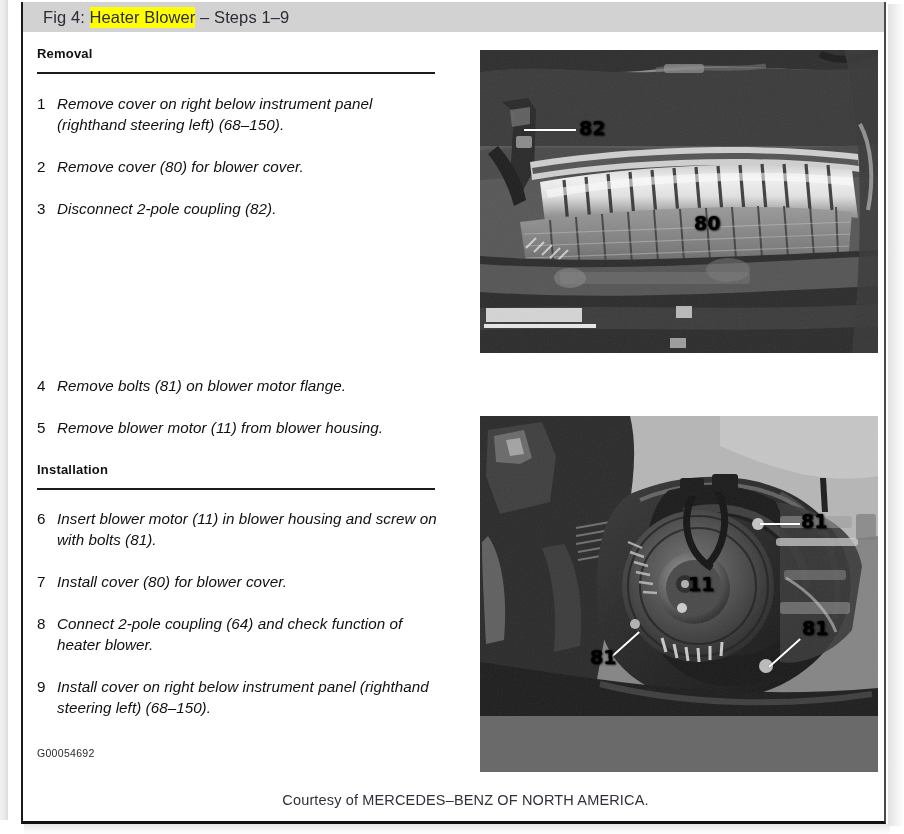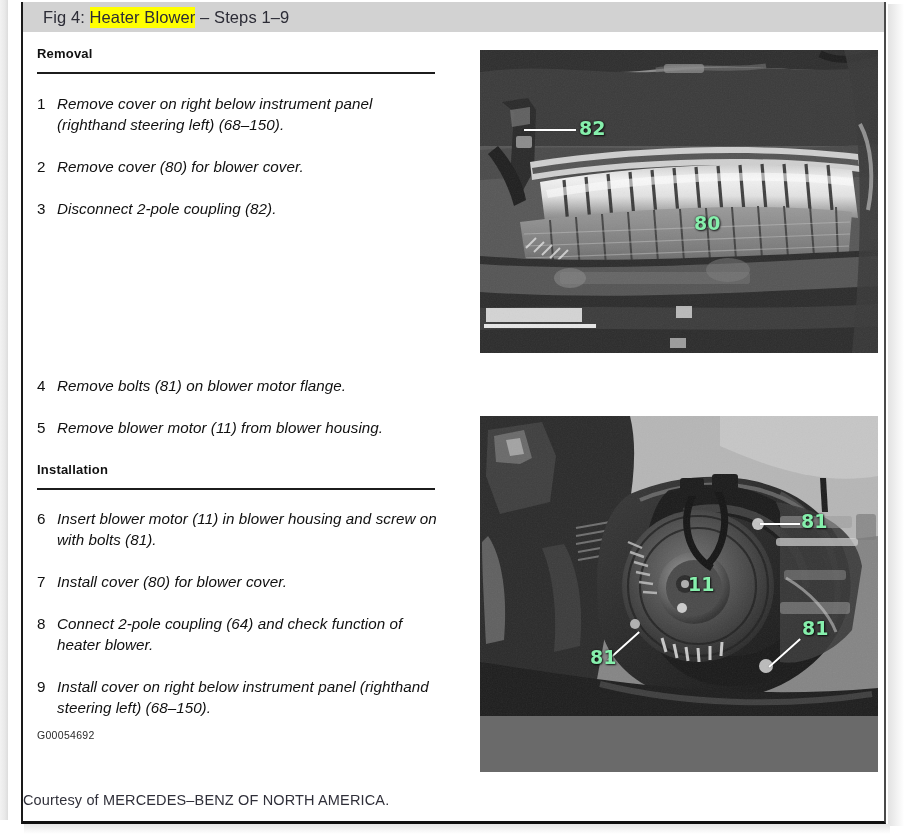--- a/index.html
+++ b/index.html
@@ -142,21 +142,21 @@
   .photo {
     position: absolute;
     overflow: hidden;
     background: #6a6a6a;
   }
   #photo-top    { left: 457px; top: 18px;  width: 398px; height: 303px; }
   #photo-bottom { left: 457px; top: 368px; width: 398px; height: 356px; margin-top: 16px; }
 
   .photo-callout {
     position: absolute;
-    color: #86efac;
+    color: #000000;
     font-family: "DejaVu Sans", sans-serif;
     font-weight: bold;
     font-size: 19px;
     text-shadow: 0 0 2px rgba(0,0,0,0.85), 1px 1px 2px rgba(0,0,0,0.7);
     line-height: 1;
   }
   .leader {
     position: absolute;
     background: #ffffff;
     height: 2px;
@@ -166,23 +166,24 @@
     position: absolute;
     height: 2px;
     background: #ffffff;
     transform-origin: 0 50%;
     box-shadow: 0 0 1px rgba(0,0,0,0.6);
   }
 
   
   .footer {
     position: absolute;
-    left: 0;
+    left: 12px;
     top: 760px;
     width: 861px;
+    text-align: center;
     font-size: 14.5px;
     color: #30303a;
     letter-spacing: 0.15px;
   }
 </style>
 </head>
 <body>
 
 <div id="page-root">
 
@@ -244,21 +245,21 @@
         <div class="step" style="margin-top:21px;">
           <span class="step-num">8</span>
           <span class="step-text">Connect 2-pole coupling (64) and check function of heater blower.</span>
         </div>
 
         <div class="step" style="margin-top:21px;">
           <span class="step-num">9</span>
           <span class="step-text">Install cover on right below instrument panel (righthand steering left) (68–150).</span>
         </div>
 
-        <div class="docid" style="margin-top:11px;">G00054692</div>
+        <div class="docid" style="margin-top:29px;">G00054692</div>
       </div>
 
       <div class="photo" id="photo-top">
         <svg width="398" height="303" viewBox="0 0 398 303" preserveAspectRatio="none">
           <defs>
             <linearGradient id="skyg" x1="0" y1="0" x2="0" y2="1">
               <stop offset="0%" stop-color="#8c8c8c"></stop>
               <stop offset="100%" stop-color="#6f6f6f"></stop>
             </linearGradient>
             <linearGradient id="ductg" x1="0" y1="0" x2="0" y2="1">

